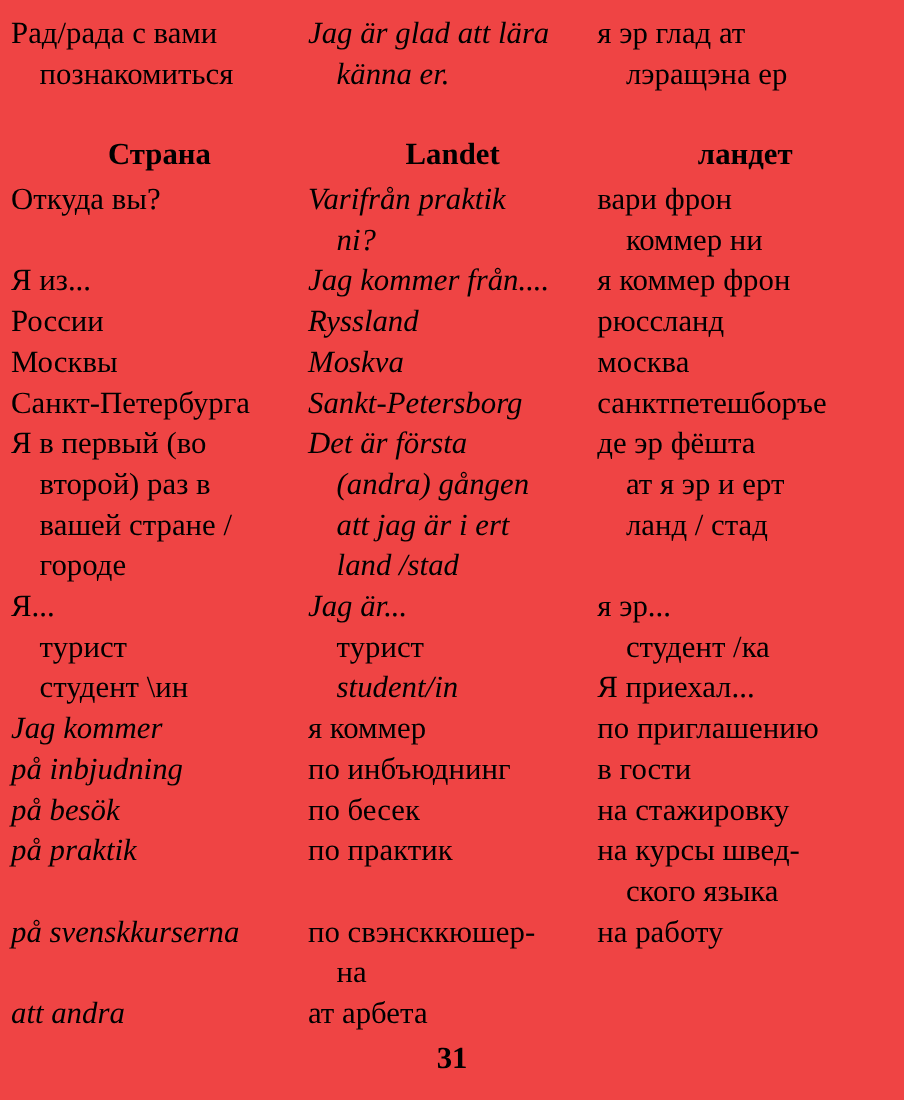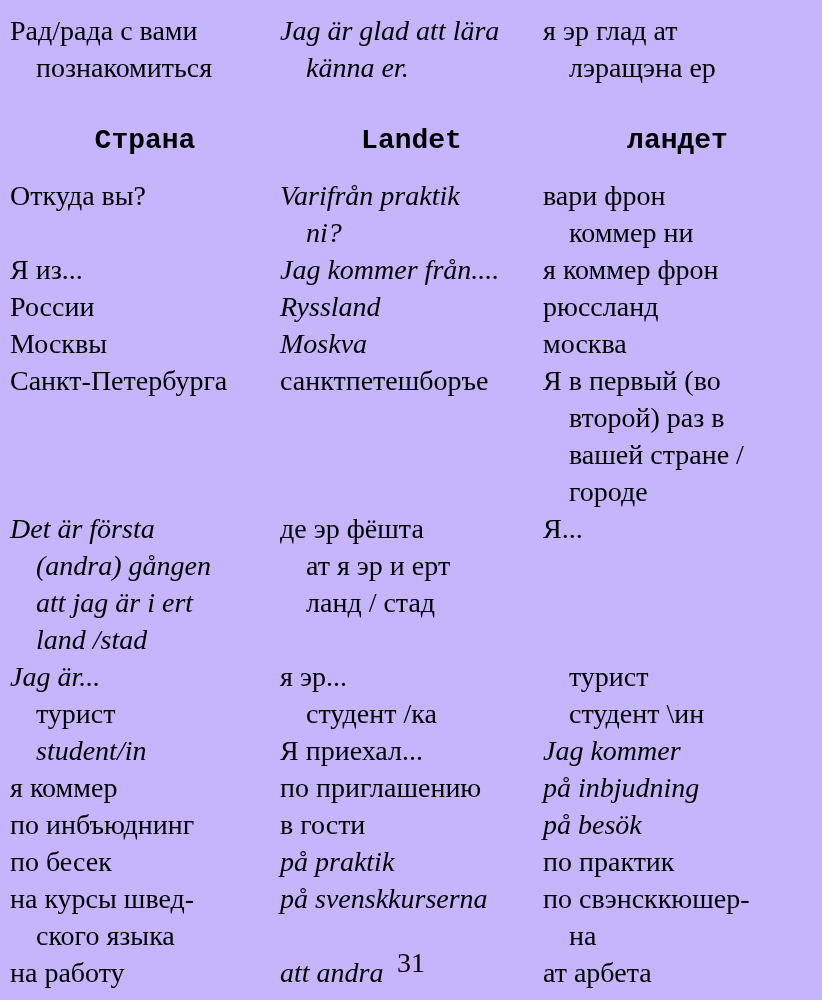--- a/index.html
+++ b/index.html
@@ -6,21 +6,21 @@
     margin: 0;
     padding: 0;
     background: #ffffff;
   }
   .page {
     position: relative;
     width: 822px;
     height: 1000px;
     box-sizing: border-box;
     padding: 12px 10px 0 10px;
-    background: #c4b5fd;
+    background: #ef4444;
     color: #000000;
     font-family: "Liberation Serif", "DejaVu Serif", serif;
     font-size: 28px;
     overflow: hidden;
   }
   .grid {
     display: grid;
     grid-template-columns: 270px 263px 1fr;
     column-gap: 0;
   }
@@ -35,35 +35,34 @@
   .sub .line {
     padding-left: 26px;
   }
   .col-sv {
     font-style: italic;
   }
   .section-headers {
     display: grid;
     grid-template-columns: 270px 263px 1fr;
     margin-top: 36px;
-    margin-bottom: 18px;
+    margin-bottom: 4px;
     font-weight: bold;
-    font-family: Liberation Mono, monospace;
   }
   .section-headers .hdr {
     text-align: center;
     line-height: 37px;
   }
   .page-number {
     position: absolute;
     left: 0;
     right: 0;
     bottom: 22px;
     text-align: center;
-    font-weight: normal;
+    font-weight: bold;
     line-height: 30px;
   }
 </style>
 </head>
 <body>
 
 <div class="page">
 
   <div class="grid" id="intro-grid">
       <div class="cell col-ru">
@@ -121,20 +120,23 @@
       </div>
       <div class="cell col-sv">
         <div class="line">Moskva</div>
       </div>
       <div class="cell col-ph">
         <div class="line">москва</div>
       </div>
       <div class="cell col-ru">
         <div class="line">Санкт-Петербурга</div>
       </div>
+      <div class="cell col-sv">
+        <div class="line">Sankt-Petersborg</div>
+      </div>
       <div class="cell col-ph">
         <div class="line">санктпетешборъе</div>
       </div>
       <div class="cell col-ru">
         <div class="line">Я в первый (во</div>
         <div class="line cont">второй) раз в</div>
         <div class="line cont">вашей стране /</div>
         <div class="line cont">городе</div>
       </div>
       <div class="cell col-sv">
@@ -192,20 +194,23 @@
       </div>
       <div class="cell col-ru">
         <div class="line">в гости</div>
       </div>
       <div class="cell col-sv">
         <div class="line">på besök</div>
       </div>
       <div class="cell col-ph">
         <div class="line">по бесек</div>
       </div>
+      <div class="cell col-ru">
+        <div class="line">на стажировку</div>
+      </div>
       <div class="cell col-sv">
         <div class="line">på praktik</div>
       </div>
       <div class="cell col-ph">
         <div class="line">по практик</div>
       </div>
       <div class="cell col-ru">
         <div class="line">на курсы швед-</div>
         <div class="line cont">ского языка</div>
       </div>

